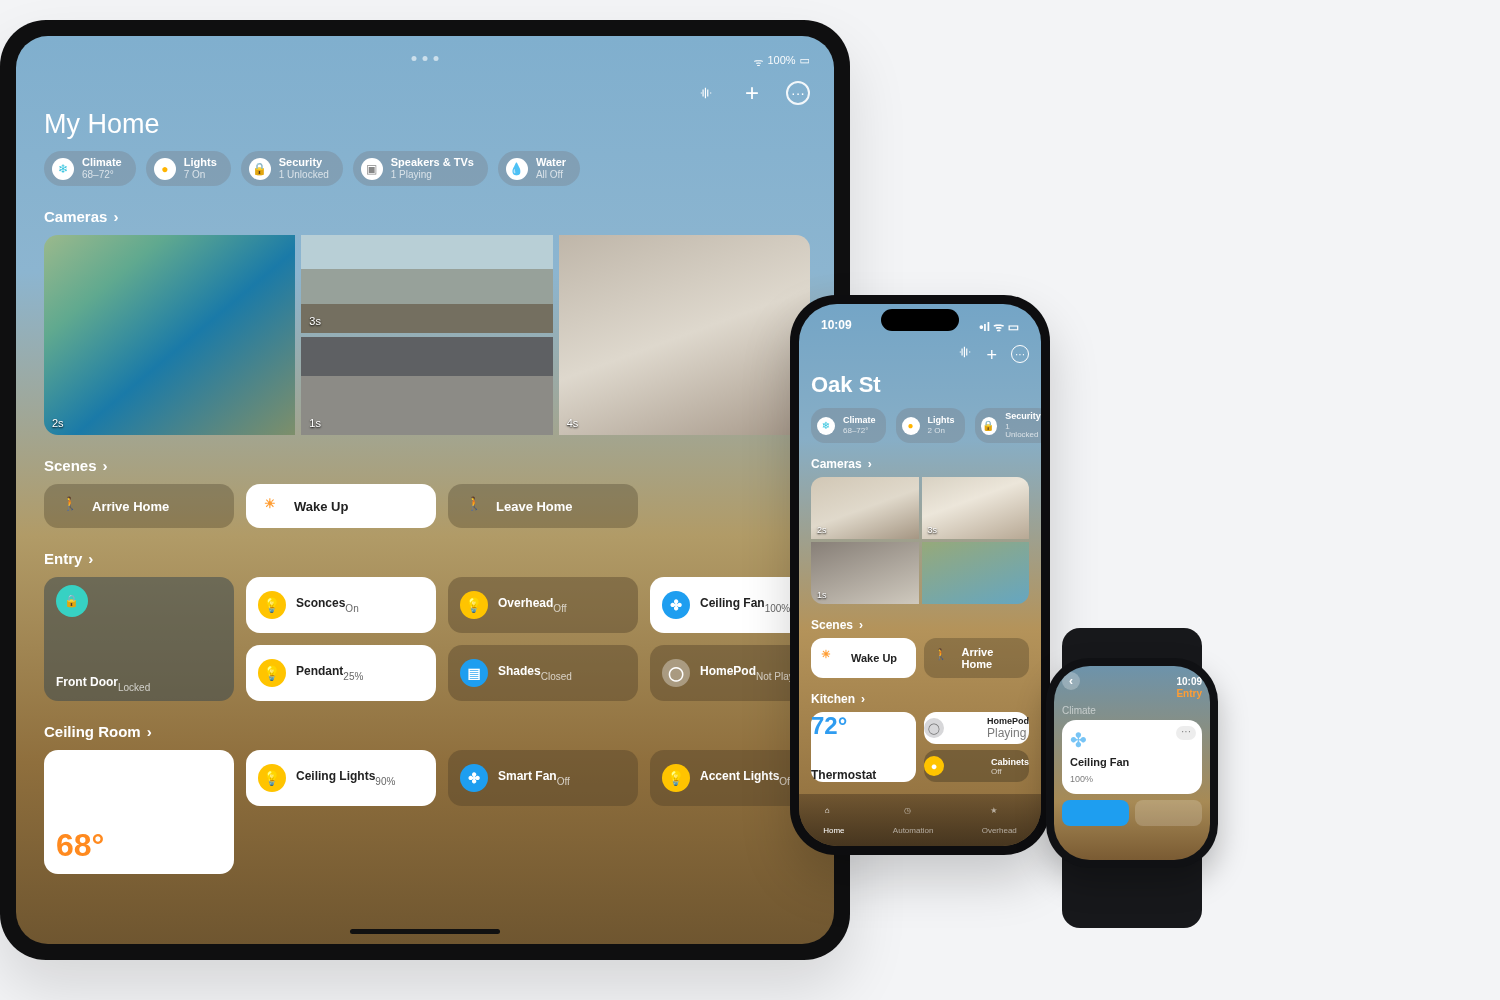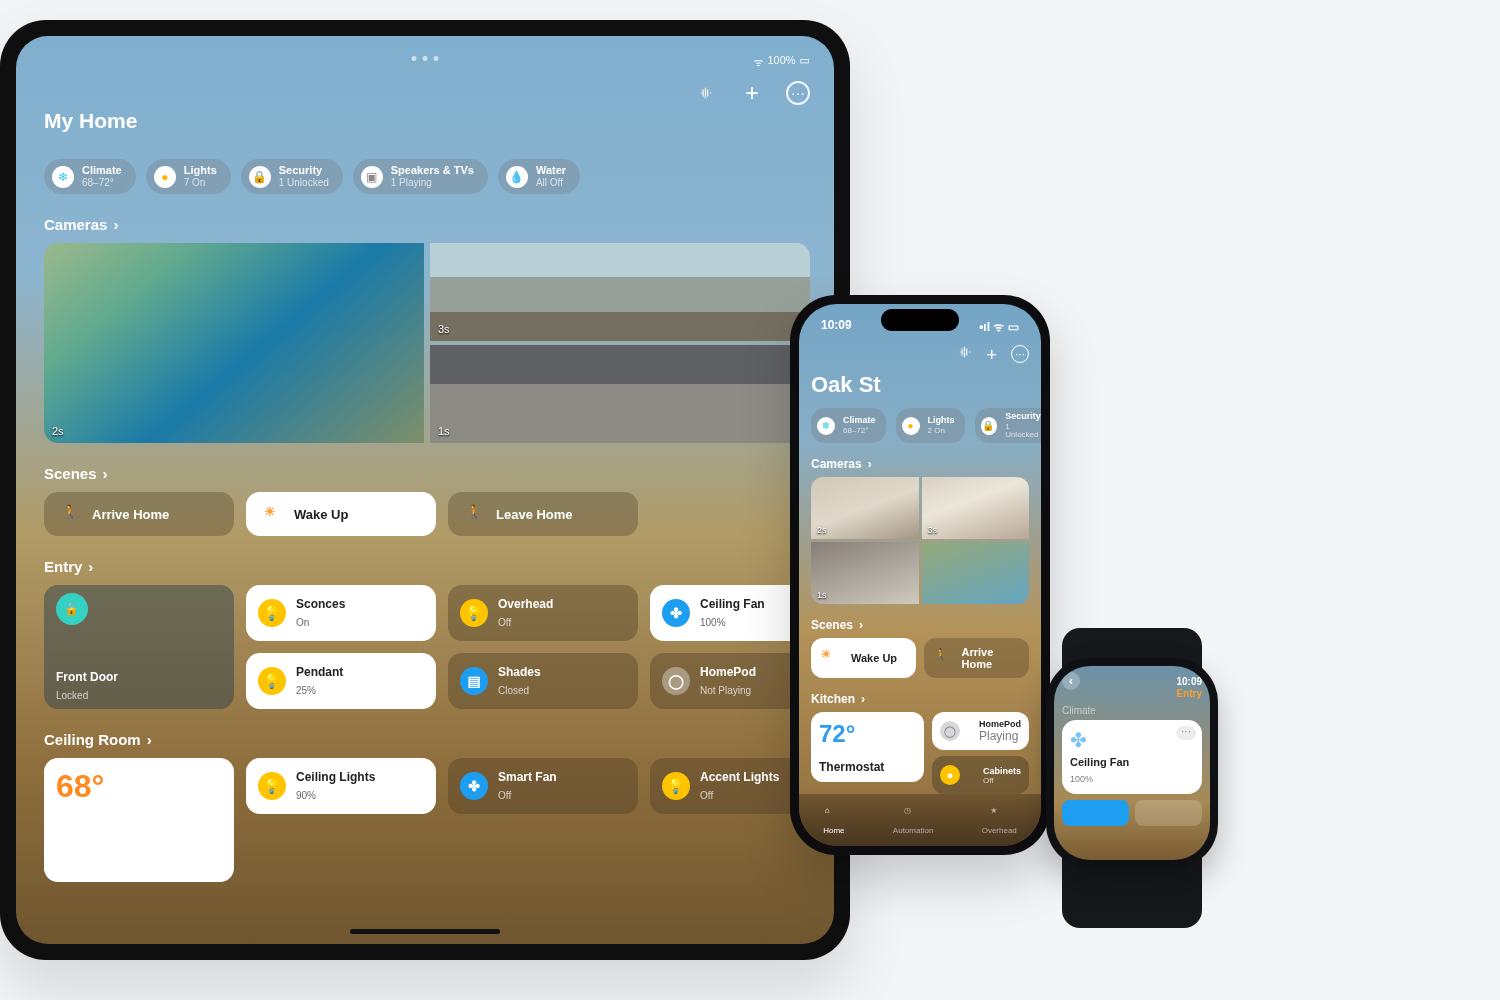--- a/index.html
+++ b/index.html
@@ -26,21 +26,21 @@
   .ic{display:inline-flex;align-items:center;justify-content:center;border-radius:50%}
 
   
   .ipad-content{position:absolute;inset:0;padding:18px 24px 0 28px;color:#fff}
   .ipad .status{display:flex;justify-content:flex-end;font-size:11px;gap:4px;opacity:.95}
   .ipad .pg{position:absolute;top:20px;left:50%;transform:translateX(-50%);display:flex;gap:6px}
   .ipad .pg span{width:5px;height:5px;border-radius:50%;background:rgba(255,255,255,.6)}
   .ipad .actions{display:flex;justify-content:flex-end;gap:22px;margin-top:12px;font-size:18px}
   .ipad .actions .btn{width:24px;height:24px;display:flex;align-items:center;justify-content:center;color:#fff}
   .ipad .actions .ellipsis{width:24px;height:24px;border:2px solid rgba(255,255,255,.9);border-radius:50%;font-size:14px;line-height:18px}
-  .ipad h1{font-size:21px;font-weight:700;margin:4px 0 26px}
+  .ipad h1{font-size:27px;font-weight:400;margin:4px 0 11px}
   .chips{display:flex;gap:10px}
   .chip{display:flex;align-items:center;gap:8px;padding:6px 14px 6px 8px;border-radius:18px;background:rgba(120,130,140,.38)}
   .chip .cicon{width:22px;height:22px;border-radius:50%;font-size:12px}
   .cicon.white{background:#fff;color:#333}
   .chip .ctext{display:flex;flex-direction:column;line-height:1}
   .chip .ctext b{font-size:11px;font-weight:600}
   .chip .ctext span{font-size:10px;opacity:.7;margin-top:2px}
   .sec{margin-top:22px}
   .sec-title{font-size:15px;font-weight:600;color:#fff;cursor:pointer}
   .cam-grid{display:flex;gap:6px;margin-top:10px;border-radius:14px;overflow:hidden;height:200px}
@@ -62,44 +62,44 @@
   .sicon{width:20px;height:20px;display:inline-block}
 
   .room-grid{display:grid;grid-template-columns:190px 190px 190px 190px;grid-auto-rows:56px;gap:12px;margin-top:10px}
   .tile{display:flex;align-items:center;gap:10px;border-radius:14px;padding:8px 12px;color:#fff;font-size:12px;font-weight:600}
   .tile.white{background:#fff;color:#222}
   .tile.dim{background:rgba(80,65,40,.42)}
   .tile .ticon{width:28px;height:28px;border-radius:50%;display:flex;align-items:center;justify-content:center;font-size:14px}
   .ticon.on{background:#ffc400;color:#fff}
   .ticon.blue{background:#1e9ef0;color:#fff}
   .ticon.hp{background:rgba(255,255,255,.35);color:#fff}
-  .tile .body{display:flex;flex-direction:column;line-height:1.1}
+  .tile .body{display:flex;line-height:1.1}
   .tile .body span{font-weight:500;opacity:.7;font-size:10px;margin-top:6px}
   .tile.tall{grid-row:span 2;flex-direction:column;align-items:flex-start;justify-content:space-between}
   .tile.tall.pad{background:rgba(58,73,78,.55)}
   .tile.tall .lock{width:32px;height:32px;border-radius:50%;background:#37d1c3;display:flex;align-items:center;justify-content:center}
-  .living-temp{grid-row:span 2;background:#fff;border-radius:14px;display:flex;flex-direction:column;padding:10px 12px;color:#ff8a1f;font-weight:700;font-size:32px}
+  .living-temp{grid-row:span 2;background:#fff;border-radius:14px;display:flex;flex-direction:column;justify-content:flex-end;padding:10px 12px;color:#ff8a1f;font-weight:700;font-size:32px}
   .indicator{position:absolute;left:50%;transform:translateX(-50%);bottom:10px;width:150px;height:5px;border-radius:4px;background:#111}
 
   
   .phone-content{position:absolute;inset:0;padding:14px 12px 0;color:#fff;font-size:11px}
   .ph-status{display:flex;justify-content:space-between;font-size:12px;font-weight:600;padding:0 10px}
   .ph-actions{display:flex;justify-content:flex-end;gap:14px;margin-top:10px;font-size:14px}
   .iphone h1{font-size:22px;font-weight:700;margin:6px 0 10px}
   .chips.sm .chip{padding:4px 10px 4px 6px;border-radius:14px}
   .chips.sm .chip .cicon{width:18px;height:18px;font-size:10px}
   .chips.sm .ctext b{font-size:9px}
   .chips.sm .ctext span{font-size:8px}
   .ph-cams{display:grid;grid-template-columns:1fr 1fr;grid-auto-rows:62px;gap:3px;margin-top:6px;border-radius:12px;overflow:hidden}
   .ph-cams .age{position:absolute;left:6px;bottom:4px;font-size:9px;color:#fff;text-shadow:0 1px 2px #000}
   .ph-sec-title{font-size:12px;font-weight:600;margin-top:14px}
   .ph-scene{display:flex;gap:8px;margin-top:6px}
   .ph-scene .scene{width:112px;padding:8px 10px;font-size:11px;border-radius:12px}
   .ph-ktile{display:flex;gap:8px;margin-top:6px}
-  .ktile{flex:1;border-radius:12px;padding:8px;display:flex;flex-direction:column;justify-content:space-between;height:70px;color:#222}
+  .ktile{flex:1;border-radius:12px;display:flex;flex-direction:column;justify-content:space-between;height:70px;color:#222}
   .ktile.dark{color:#fff}
   .ktile .kicon{width:20px;height:20px;border-radius:50%;display:flex;align-items:center;justify-content:center;font-size:11px}
   .tabbar{position:absolute;left:0;right:0;bottom:0;height:52px;display:flex;justify-content:space-around;align-items:center;background:linear-gradient(180deg,rgba(88,66,38,.6),rgba(58,44,26,.85));font-size:8px;color:rgba(255,255,255,.55)}
   .tabbar .tab{display:flex;flex-direction:column;align-items:center;gap:2px}
   .tabbar .tab.active{color:#fff}
   .tabbar svg,.tabbar .glyph{width:18px;height:18px}
 
   
   .watch-content{position:absolute;inset:0;padding:6px 8px;color:#fff}
   .w-bar{display:flex;justify-content:space-between;font-size:10px;align-items:center;font-weight:600}
@@ -198,20 +198,25 @@
               </div>
             </div>
           <div class="cam-col">
             <div class="cam drive">
                 <span class="age">3s</span>
               </div>
             <div class="cam garage">
                 <span class="age">1s</span>
               </div>
           </div>
+          <div class="cam-col">
+              <div class="cam living">
+                <span class="age">4s</span>
+              </div>
+            </div>
         </div>
       </div>
 
       <div class="sec">
         <div class="sec-title chev">Scenes</div>
         <div class="scene-row">
           <div class="scene glass-d">
             <span class="sicon">🚶</span>
             <span>Arrive Home</span>
           </div>

